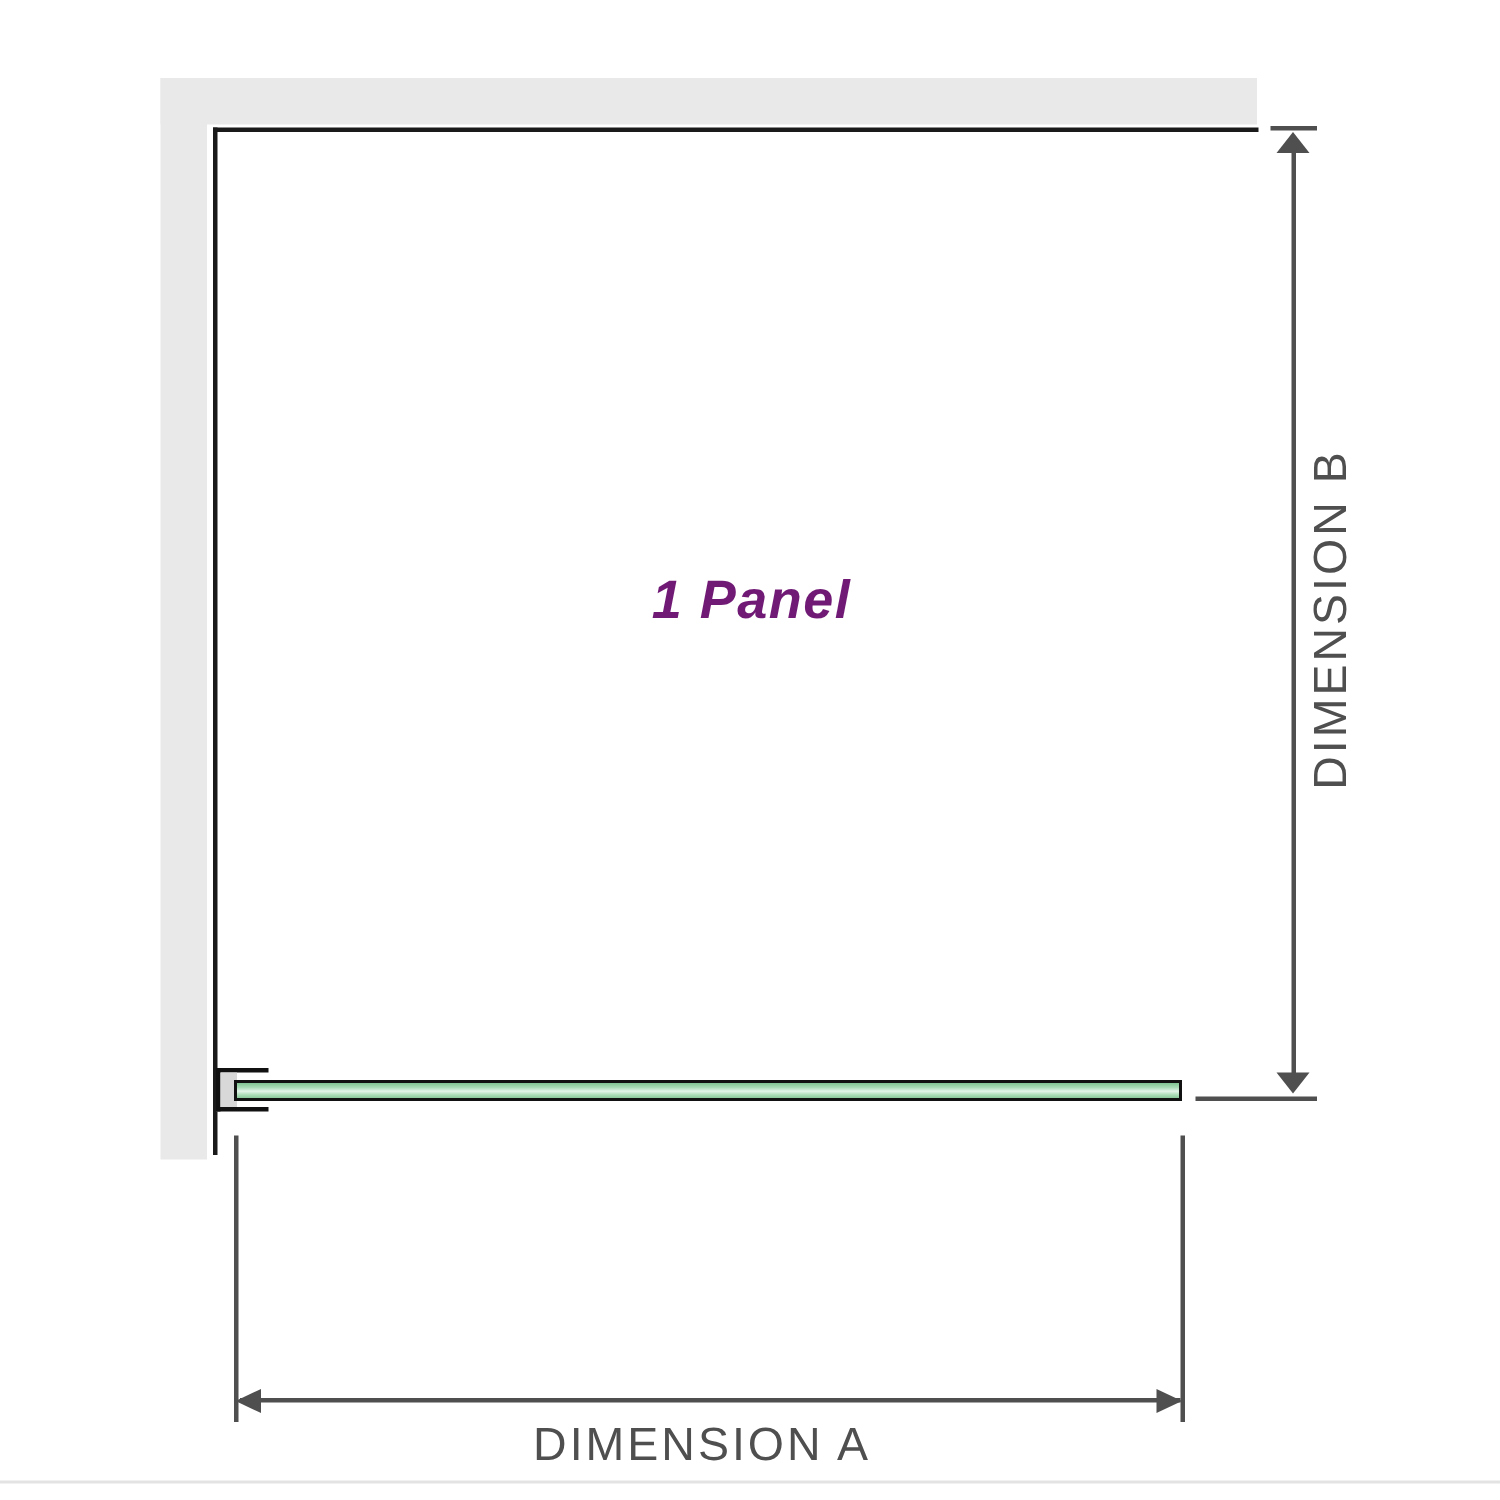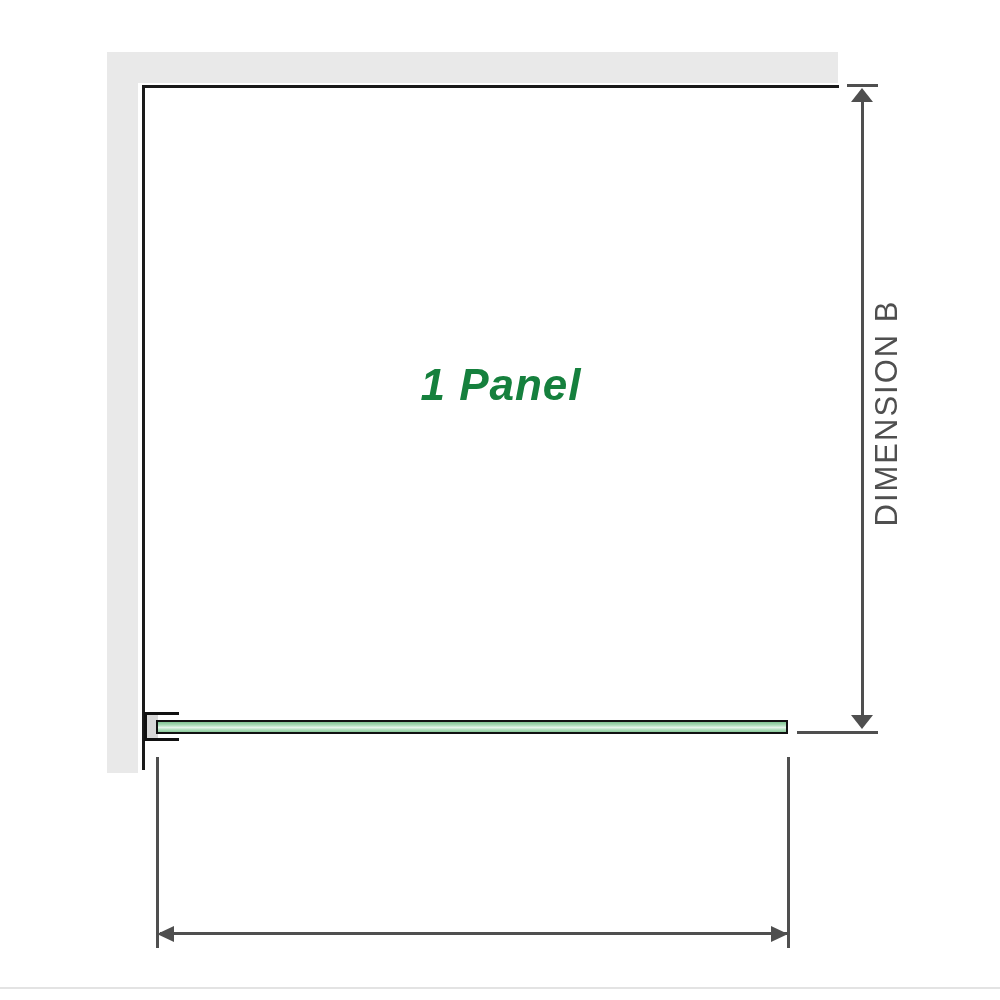--- a/index.html
+++ b/index.html
@@ -20,26 +20,26 @@
   
   .wall-top  { left: 107px; top: 52px; width: 731px; height: 31px; background: #e9e9e9; }
   .wall-left { left: 107px; top: 52px; width: 31px;  height: 721px; background: #e9e9e9; }
 
   
   .edge-top  { left: 142px; top: 85px; width: 697px; height: 3px; background: #1a1a1a; }
   .edge-left { left: 142px; top: 85px; width: 3px; height: 685px; background: #1a1a1a; }
 
   
   .panel-label {
-    left: 501px; top: 385px;
+    left: 501px; top: 400px;
     transform: translate(-50%, -50%);
-    font-size: 44px;
+    font-size: 36px;
     font-style: italic;
     font-weight: bold;
-    color: #15803d;
+    color: #701a75;
     white-space: nowrap;
     letter-spacing: 1px;
   }
 
   
   .bracket {
     left: 144px; top: 712px;
     width: 35px; height: 29px;
     box-sizing: border-box;
     border: 3px solid #111111;
@@ -142,16 +142,17 @@
   <div class="abs dim dimb-line"></div>
   <div class="abs tri tri-up"></div>
   <div class="abs tri tri-down"></div>
   <div class="abs dim-label dimb-label">DIMENSION B</div>
 
   <div class="abs dim dima-ext-left"></div>
   <div class="abs dim dima-ext-right"></div>
   <div class="abs dim dima-line"></div>
   <div class="abs tri tri-left"></div>
   <div class="abs tri tri-right"></div>
+  <div class="abs dim-label dima-label">DIMENSION A</div>
 
   <div class="abs bottom-divider"></div>
 
 </div>
 
 </body></html>

